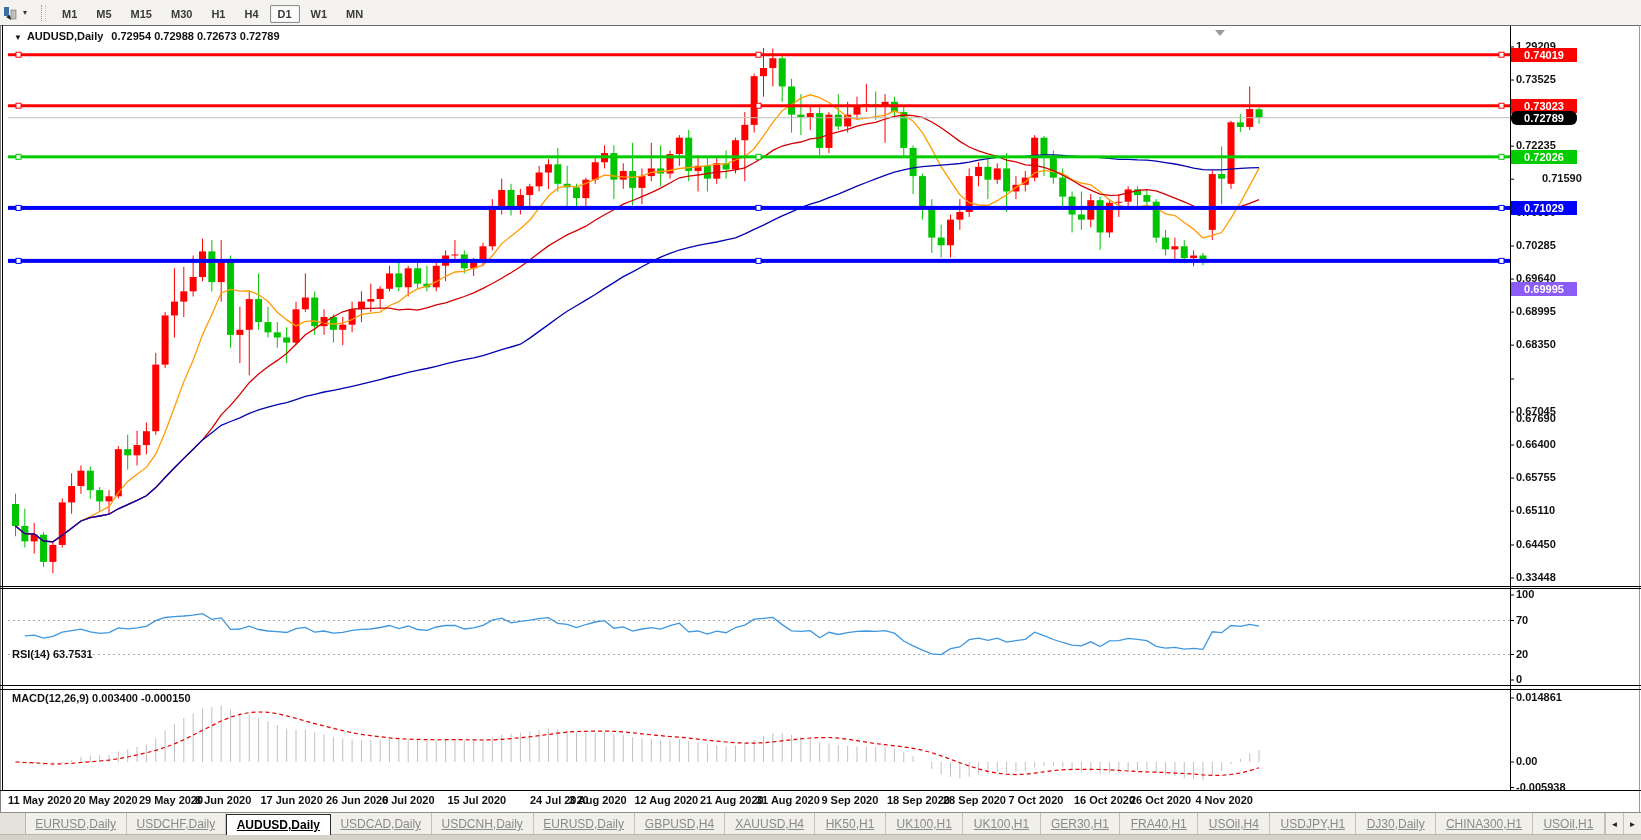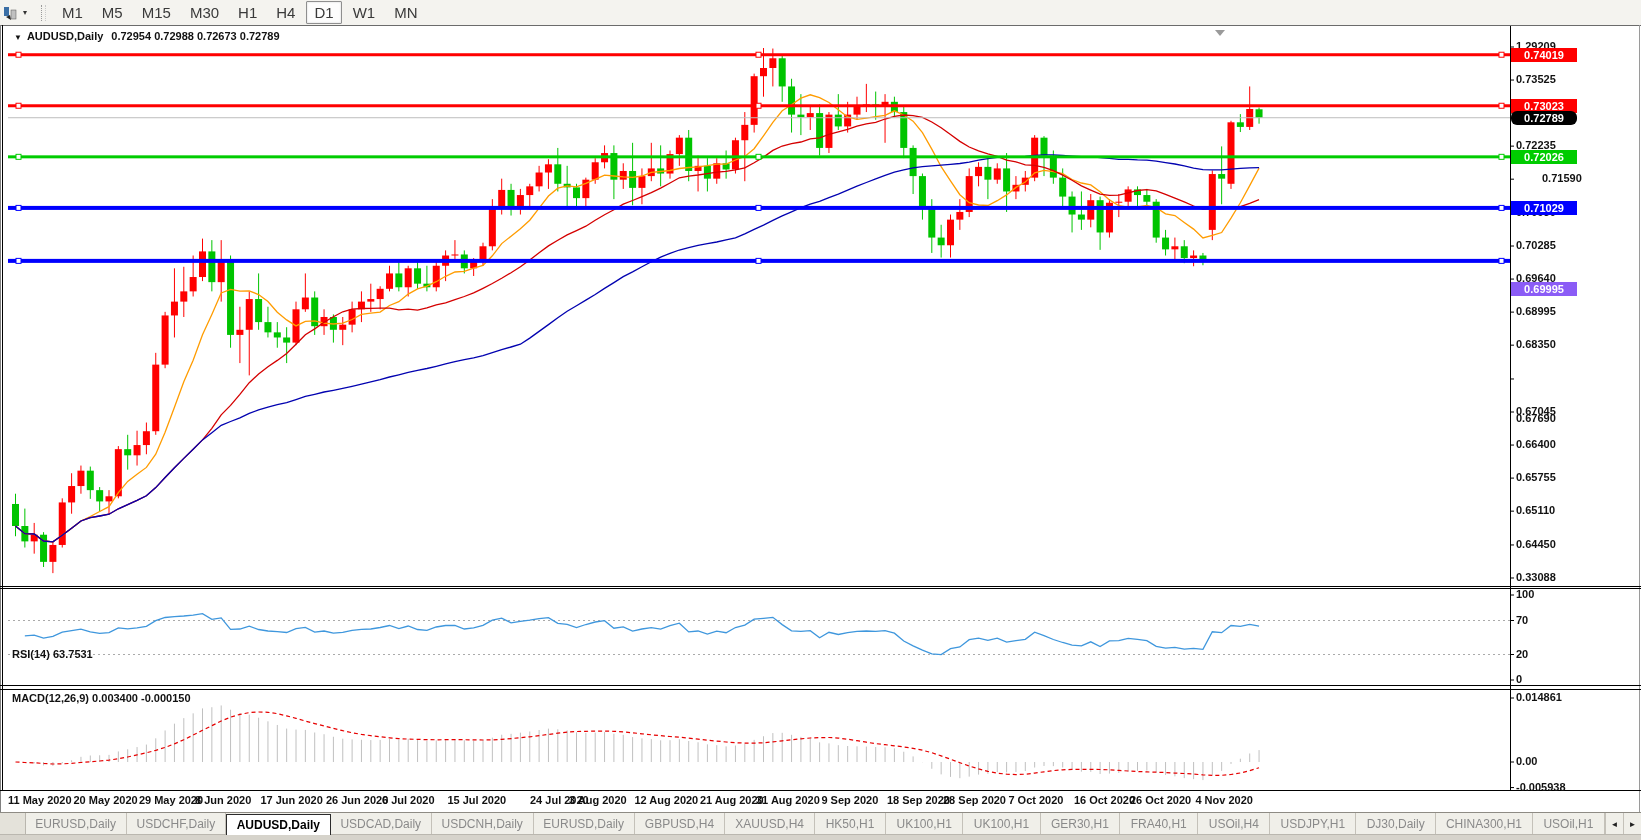--- a/index.html
+++ b/index.html
@@ -4,41 +4,41 @@
 <style>
   html,body{margin:0;padding:0;background:#fff;}
   #app{position:relative;width:1641px;height:840px;overflow:hidden;background:#fff;
        font-family:"Liberation Sans",sans-serif;-webkit-font-smoothing:antialiased;}
   
   #toolbar{position:absolute;left:0;top:0;width:1641px;height:25px;background:#f4f3ef;
            border-bottom:1px solid #c7c4bc;display:flex;align-items:center;}
   #tool-icon{width:18px;height:16px;margin-left:3px;display:inline-block;}
   #tool-caret{font-size:8px;color:#333;margin:0 6px 0 2px;}
   #tool-grip{width:3px;height:16px;border-left:1px dotted #9a9a9a;border-right:1px dotted #c9c9c9;margin:0 8px;}
-  .tf-btn{font-size:15px;font-weight:400;color:#3a3a3a;padding:2px 7px;margin-right:3px;
+  .tf-btn{font-size:11px;font-weight:700;color:#3a3a3a;padding:2px 7px;margin-right:3px;
           border:1px solid transparent;border-radius:1px;cursor:default;}
   .tf-btn.active{background:#fdfdfd;border:1px solid #8f8f8f;box-shadow:inset 0 0 2px #d0d0d0;}
   
   #chart-svg{position:absolute;left:0;top:25px;}
   
   .lbl{position:absolute;font-size:11px;font-weight:700;color:#111;white-space:nowrap;line-height:13px;}
   #main-title{left:14px;top:30px;}
   #main-title .sym{margin-right:8px;}
   #rsi-title{left:12px;top:604px;margin-top:44px;}
   #macd-title{left:12px;top:692px;}
   .axis-lbl{position:absolute;left:1516px;font-size:11px;font-weight:700;color:#111;line-height:13px;white-space:nowrap;}
   .badge{position:absolute;left:1511px;width:66px;height:14px;font-size:11px;font-weight:700;
          color:#fff;text-align:center;line-height:14px;z-index:5;}
   .date-lbl{position:absolute;top:794px;font-size:11px;font-weight:700;color:#111;white-space:nowrap;}
   
   #tabbar{position:absolute;left:0;top:812px;width:1641px;height:22px;background:#f0efe9;
           border-top:1px solid #8e8b84;display:flex;align-items:stretch;}
   #tab-stub{width:26px;background:#e4e2da;border-right:1px solid #b9b6ae;}
   .tab{flex:1 1 auto;display:flex;align-items:center;justify-content:center;font-size:12px;
-       color:#8a8a8a;white-space:nowrap;overflow:hidden;padding:0 12px;border-right:1px solid #c4c1b9;cursor:default;}
+       color:#8a8a8a;white-space:nowrap;overflow:hidden;padding:0 12px;border-right:1px solid #c4c1b9;cursor:default;text-decoration:underline;}
   .tab.active{background:#fff;color:#000;font-weight:700;border:1px solid #2b2b2b;border-bottom:none;
               margin-top:1px;position:relative;z-index:2;}
   .tab-arrow{width:18px;display:flex;align-items:center;justify-content:center;font-size:8px;color:#222;
              border-left:1px solid #c4c1b9;cursor:default;}
   #bottomstrip{position:absolute;left:0;top:834px;width:1641px;height:6px;background:#d6d3cb;
                border-top:1px solid #bab7af;}
 </style>
 </head>
 <body>
 
@@ -561,21 +561,21 @@
       <div class="axis-lbl" style="top: 239.029px;">0.70285</div>
       <div class="axis-lbl" style="top: 272.072px;">0.69640</div>
       <div class="axis-lbl" style="top: 305.115px;">0.68995</div>
       <div class="axis-lbl" style="top: 338.159px;">0.68350</div>
       <div class="axis-lbl" style="top: 371.97px; margin-top: 40px;">0.67690</div>
       <div class="axis-lbl" style="top: 405.014px;">0.67045</div>
       <div class="axis-lbl" style="top: 438.057px;">0.66400</div>
       <div class="axis-lbl" style="top: 471.1px;">0.65755</div>
       <div class="axis-lbl" style="top: 504.144px;">0.65110</div>
       <div class="axis-lbl" style="top: 537.956px;">0.64450</div>
-      <div class="axis-lbl" style="top: 570.999px;">0.33088</div>
+      <div class="axis-lbl" style="top: 570.999px;">0.33448</div>
       <div class="axis-lbl" style="top: 588px;">100</div>
       <div class="axis-lbl" style="top: 613.5px;">70</div>
       <div class="axis-lbl" style="top: 647.5px;">20</div>
       <div class="axis-lbl" style="top: 673px;">0</div>
       <div class="axis-lbl" style="top: 691.009px;">0.014861</div>
       <div class="axis-lbl" style="top: 755px;">0.00</div>
       <div class="axis-lbl" style="top: 780.569px;">-0.005938</div>
       <div class="date-lbl" style="left: 8px;">11 May 2020</div>
       <div class="date-lbl" style="left: 73.45px;">20 May 2020</div>
       <div class="date-lbl" style="left: 138.9px;">29 May 2020</div>

